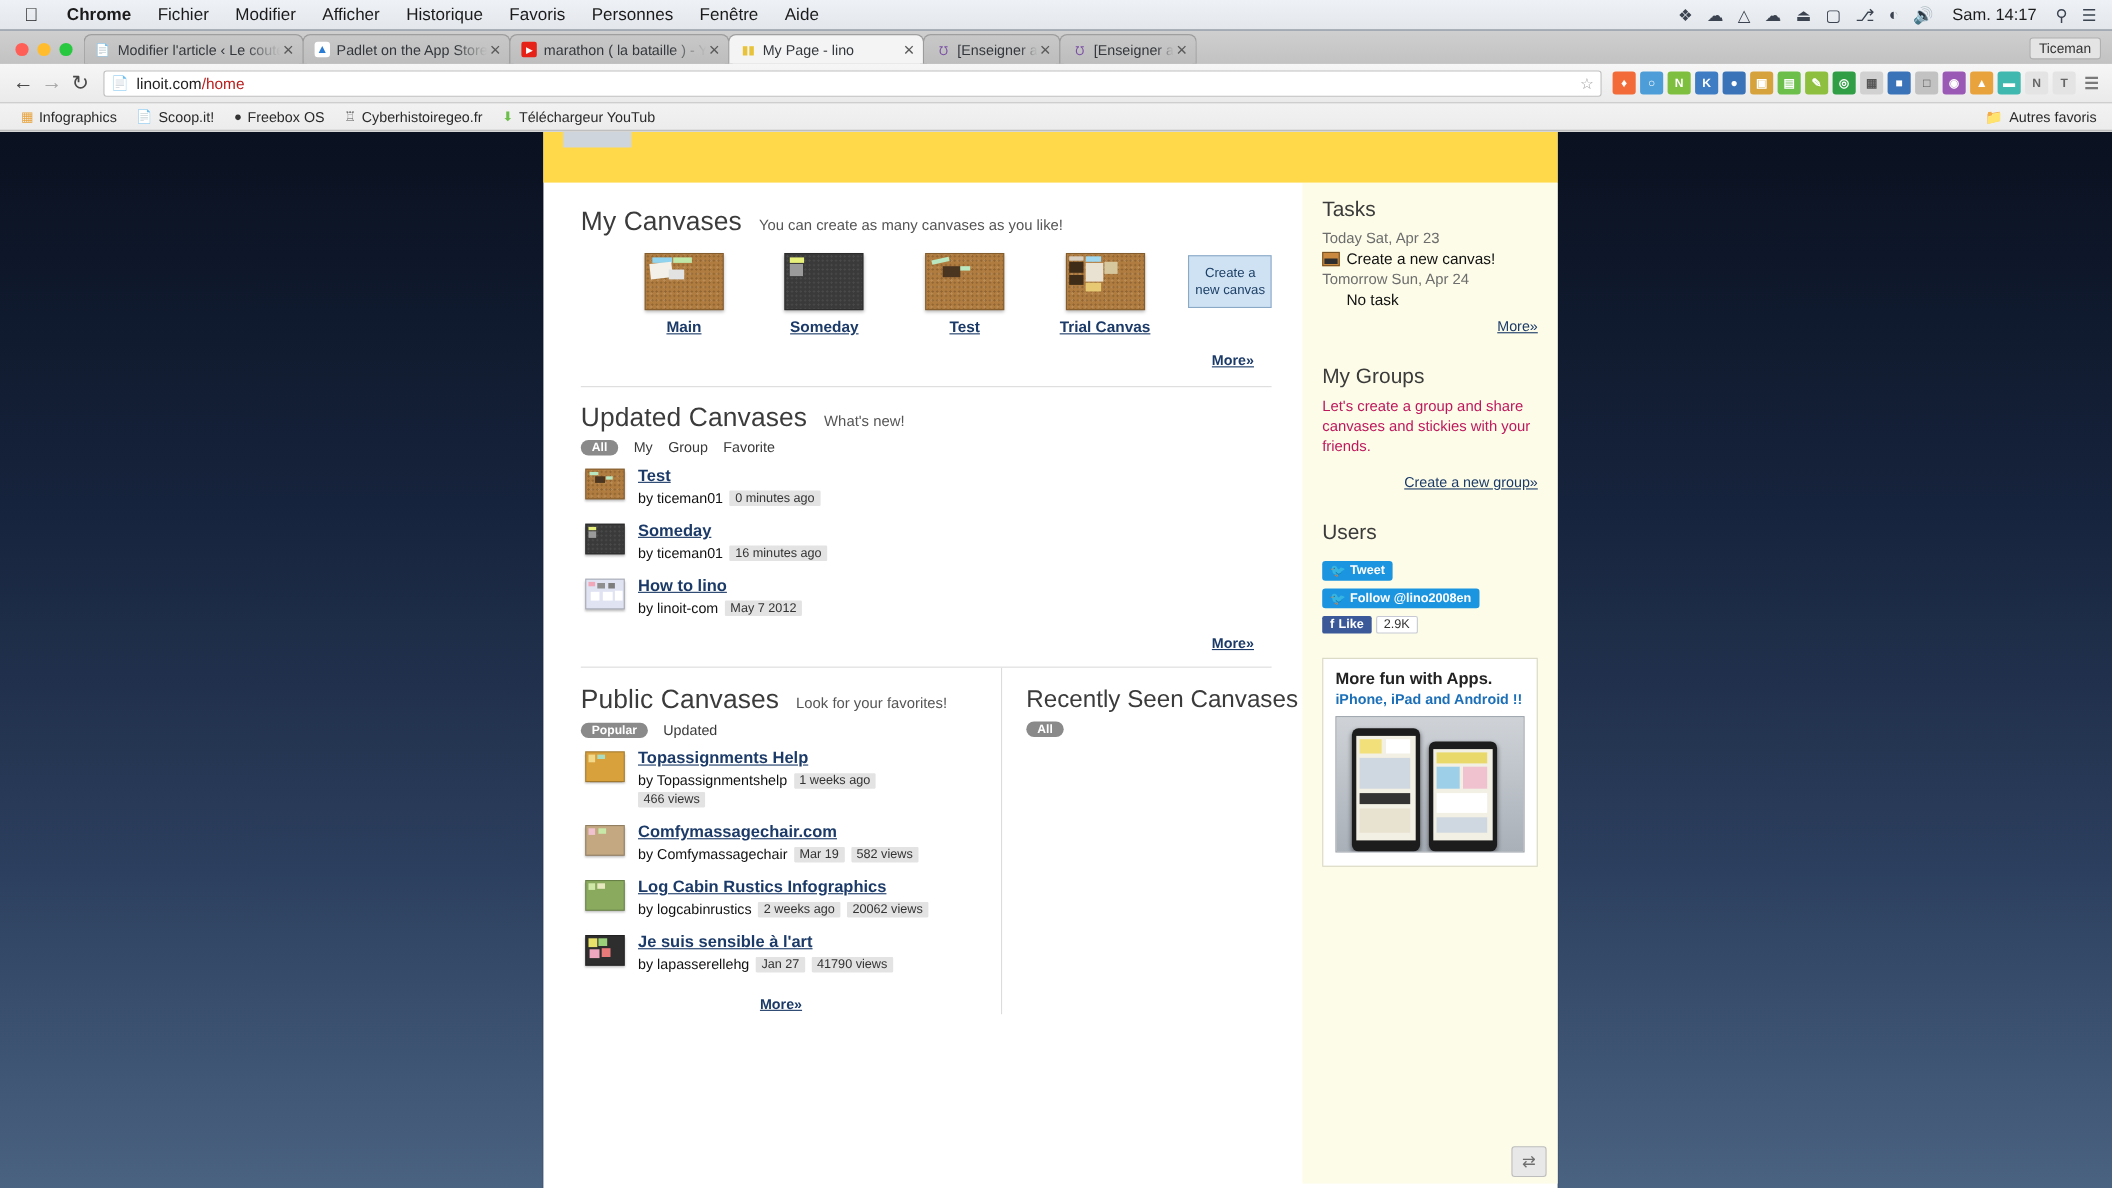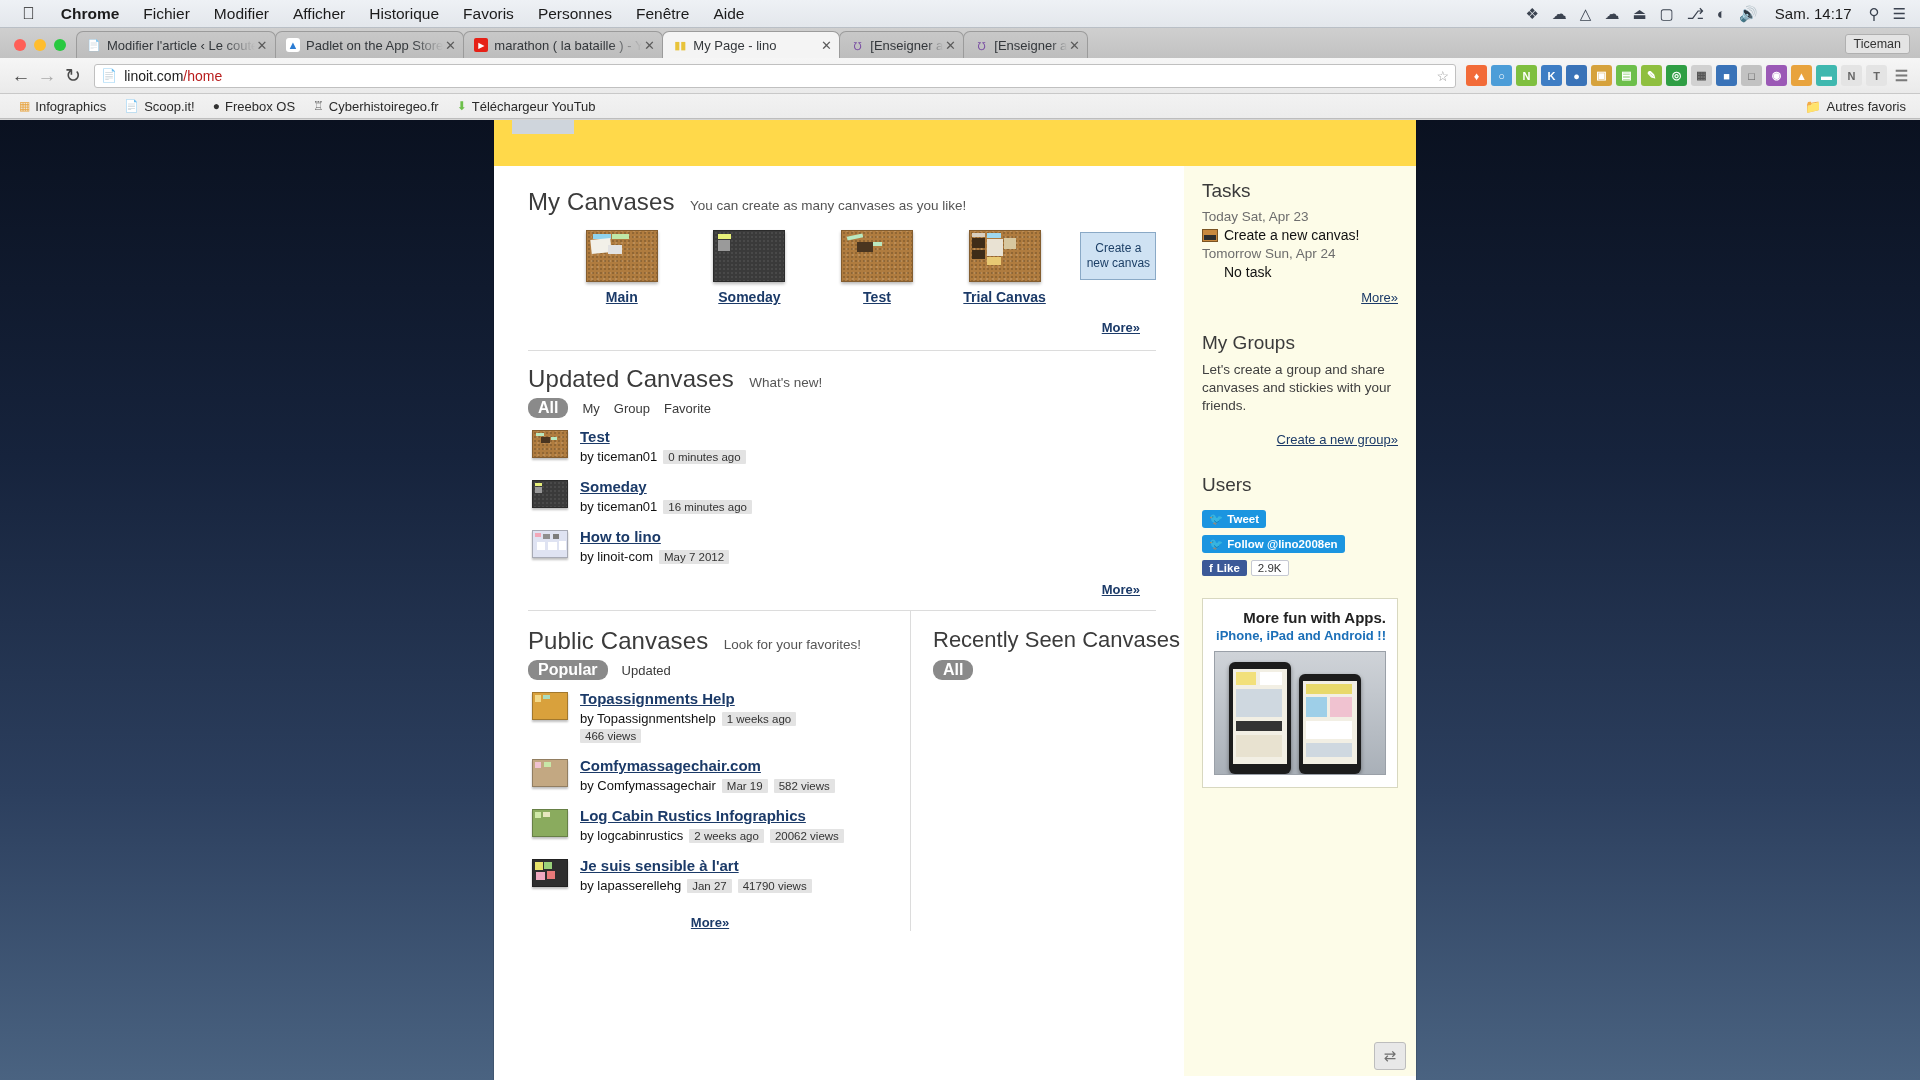--- a/index.html
+++ b/index.html
@@ -159,21 +159,21 @@
   }
   .more-right { text-align: right; padding: 12px 44px 0 0; }
   .more-link { font-size: 13px; color: #1b3a68; text-decoration: underline; font-weight: bold; }
   .rule { height: 1px; background: #dcdcdc; margin: 14px 28px 0 18px; }
 
   
   .chips { padding: 5px 0 0 18px; display: flex; align-items: center; gap: 14px; }
   .chip { font-size: 13px; color: #3a3a3a; }
   .chip.on {
     background: #8a8a8a; color: #fff; border-radius: 9px; padding: 1px 10px;
-    font-size: 16px; font-weight: bold;
+    font-size: 11px; font-weight: bold;
   }
 
   
   .list { padding: 10px 0 0 22px; }
   .li { display: flex; align-items: flex-start; margin-bottom: 14px; }
   .li .lthumb {
     width: 36px; height: 28px; flex: 0 0 36px; margin-right: 12px; margin-top: 2px;
     border: 1px solid rgba(0,0,0,.25); box-shadow: 0 2px 2px rgba(0,0,0,.25);
     position: relative; overflow: hidden;
   }
@@ -185,21 +185,21 @@
   .li .lmeta { font-size: 13px; color: #222; margin-top: 3px; display: flex; flex-wrap: wrap; align-items: center; gap: 6px; }
   .li .lmeta .by { color: #111; }
   .badge { background: #e3e3e3; color: #333; font-size: 11.5px; padding: 1px 5px; border-radius: 1px; }
 
   .bottom-cols { display: flex; }
   .bc-left { width: 400px; flex: 0 0 400px; }
   .bc-right { flex: 1 1 auto; border-left: 1px solid #dcdcdc; padding-left: 22px; }
 
   
   .side-h { font-size: 19px; color: #3b3b3b; font-weight: normal; margin-bottom: 7px; }
-  .side-p { font-size: 13.5px; color: #404040; line-height: 1.35; }
+  .side-p { font-size: 13.5px; color: #be185d; line-height: 1.35; }
   .side-muted { font-size: 13.5px; color: #6d6d6d; }
   .side-link { font-size: 13px; color: #1b3a68; text-decoration: underline; }
   .side-right { text-align: right; margin-top: 8px; }
   .task-line { display: flex; align-items: center; gap: 6px; font-size: 14px; color: #111; margin: 3px 0; }
   .task-ico { width: 16px; height: 13px; background: #c9893e; border: 1px solid #7a5322; position: relative; }
   .task-ico::after { content:""; position:absolute; left:1px; right:1px; bottom:1px; height:5px; background:#2e2e2e; }
   .notask { font-size: 14px; color: #111; padding-left: 22px; margin-top: 3px; }
   .sp { height: 26px; }
 
   .social { margin-top: 14px; display: flex; flex-direction: column; gap: 7px; }
@@ -210,21 +210,21 @@
   .fb-row { display: flex; align-items: center; gap: 4px; }
   .fb-btn {
     display: inline-flex; align-items: center; gap: 4px; background: #3b5998; color: #fff;
     font-size: 11.5px; font-weight: bold; border-radius: 2px; padding: 2px 7px;
   }
   .fb-count {
     background: #fff; border: 1px solid #c6c9d3; color: #333;
     font-size: 11.5px; padding: 1px 6px; border-radius: 2px;
   }
   .apps-box {
-    margin-top: 22px; background: #fff; border: 1px solid #d8d8c0; padding: 10px 11px 12px; text-align: right;
+    margin-top: 22px; background: #fff; border: 1px solid #d8d8c0; padding: 10px 11px 12px;
   }
   .apps-t1 { font-size: 15px; font-weight: bold; color: #222; }
   .apps-t2 { font-size: 13px; font-weight: bold; color: #1b6fb8; margin-top: 2px; }
   .apps-img {
     margin-top: 8px; height: 124px; background: linear-gradient(180deg,#cfd3d8,#a9b0b8);
     position: relative; overflow: hidden; border: 1px solid #9aa0a8;
   }
   .phone {
     position: absolute; background: #1c1c1c; border-radius: 6px;
     box-shadow: 0 2px 4px rgba(0,0,0,.4);

